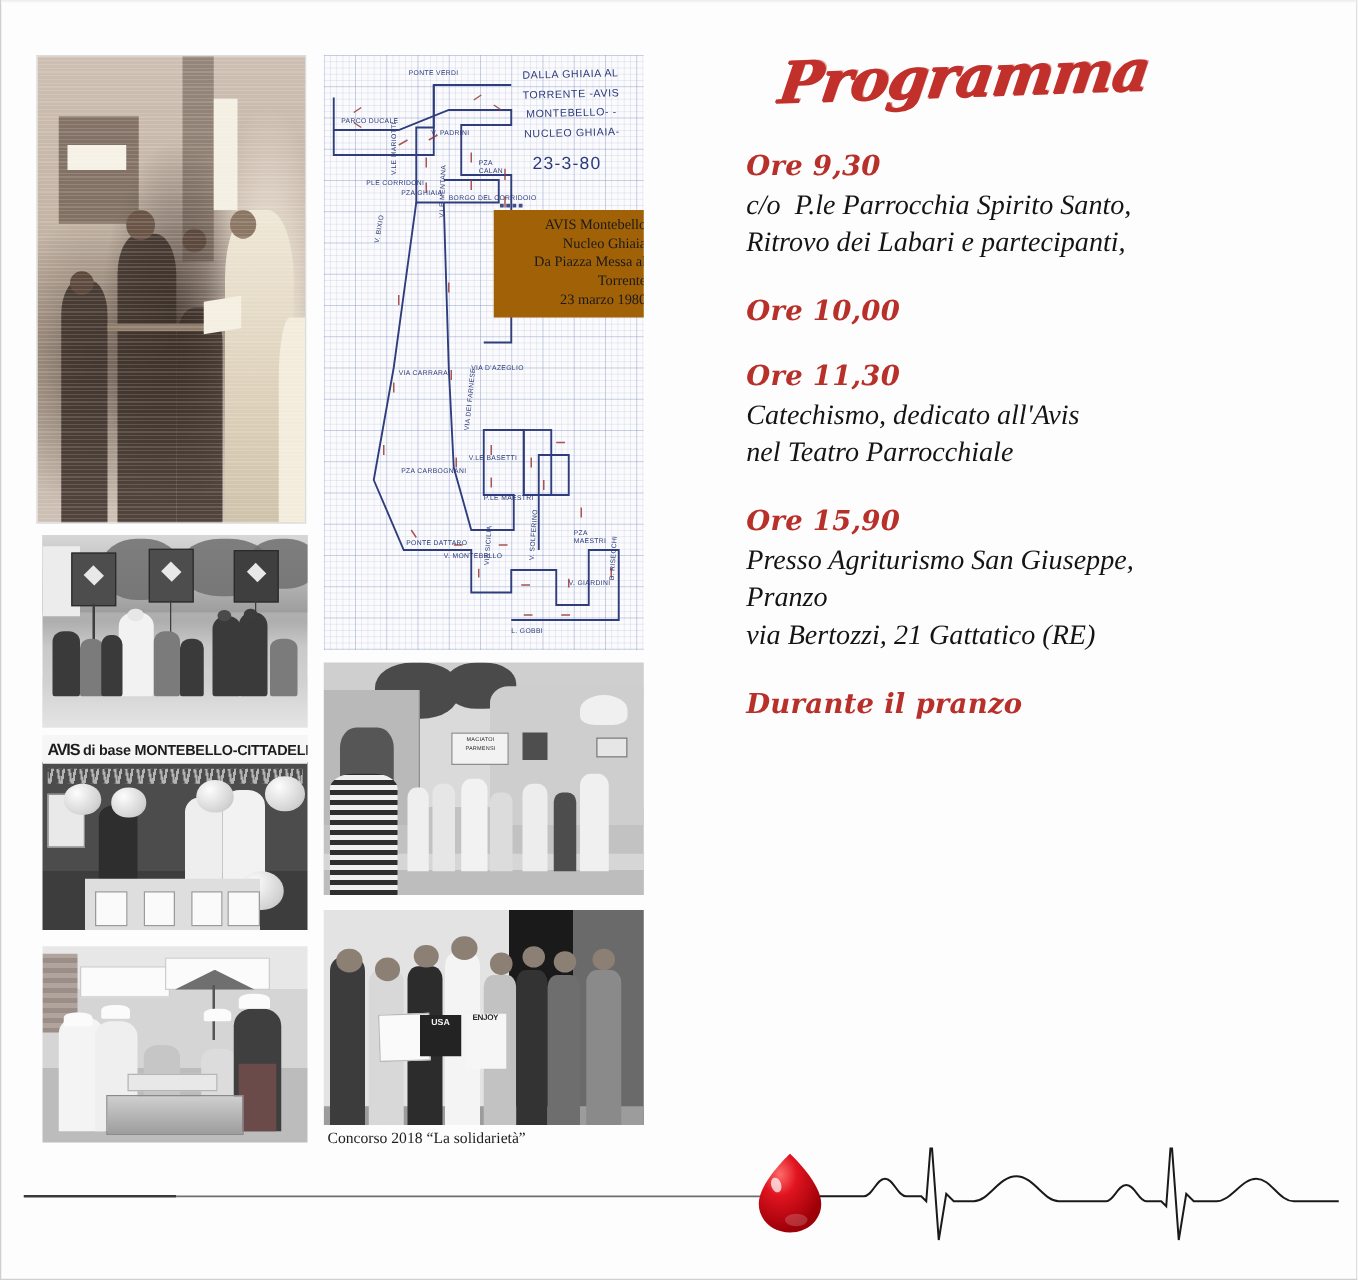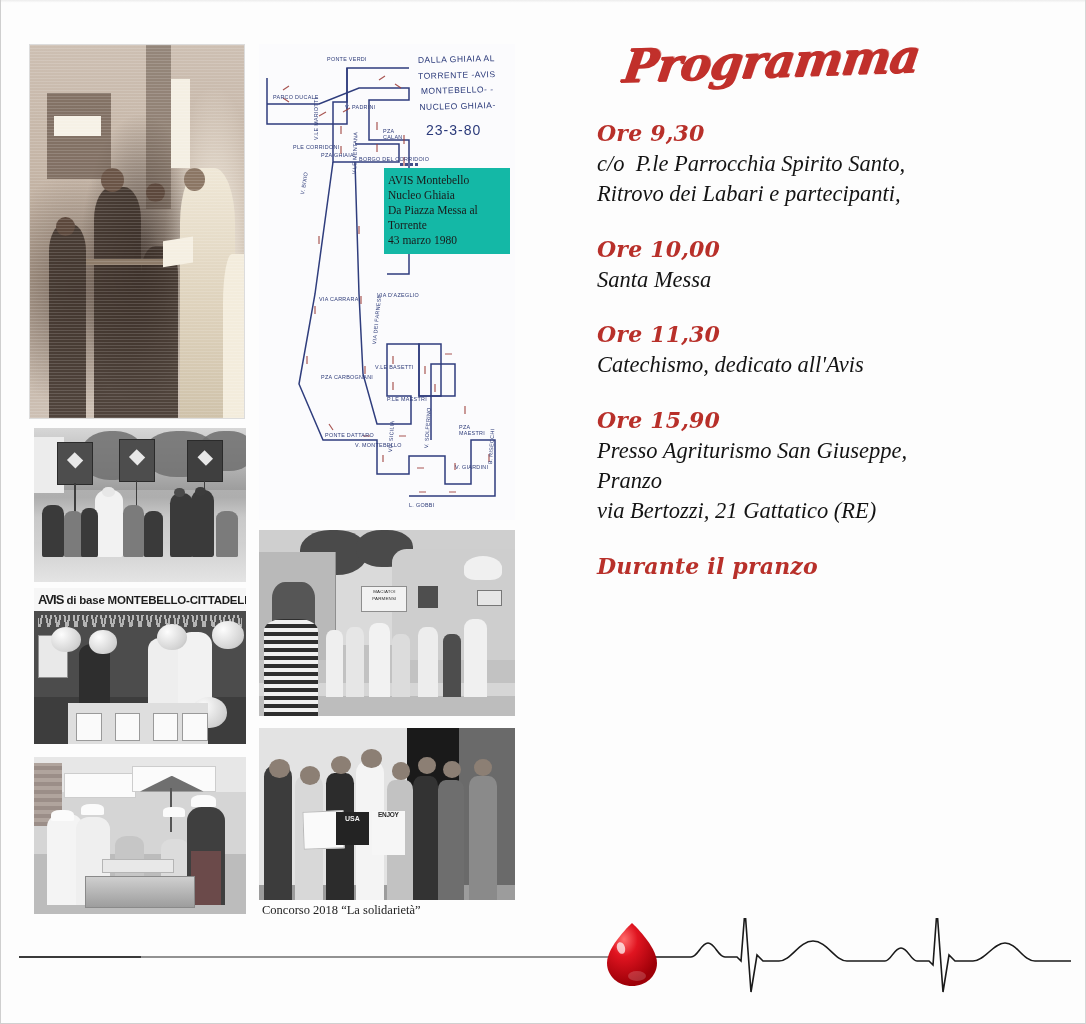--- a/index.html
+++ b/index.html
@@ -210,23 +210,23 @@
       background-size:25px 25px, 25px 25px, 5px 5px, 5px 5px;
   }
   #map svg { position:absolute; inset:0; }
   #map .mtitle { position:absolute; left:143px; top:8px; width:110px;
       font-family:"Liberation Sans", sans-serif; color:#2b3a7a;
       font-size:8.5px; line-height:1.85; letter-spacing:.5px; text-align:center;
       transform:rotate(-1.5deg);}
   #map .mdate { position:absolute; left:155px; top:78px;
       font-family:"Liberation Sans", sans-serif; color:#2b3a7a;
       font-size:14px; letter-spacing:1px;margin-left:12px; }
-  #map .capbox { position:absolute; left:125px; top:124px; width:126px;
-      background:#14b8a6; padding:5px 4px 6px;
-      text-align:left; font-size:11.5px; line-height:1.30; color:#1a1a1a;}
+  #map .capbox { position:absolute; left:136px; top:124px; width:126px;
+      background:#a16207; padding:5px 4px 6px;
+      text-align:right; font-size:11.5px; line-height:1.30; color:#1a1a1a;}
   #map .hl { position:absolute; font-family:"Liberation Sans", sans-serif;
       color:#2c3a78; font-size:5.4px; letter-spacing:.3px; white-space:nowrap;}
 
   #mapcap { position:absolute; left:261px; top:903px; font-size:12.5px; color:#1d1d1d; }
 
   
   #right { position:absolute; left:540px; top:0; width:546px; height:1024px; }
   #title { position:absolute; left:0; top:34px; width:460px; text-align:center;
       font-family:"DejaVu Serif", serif; font-style:italic; font-weight:bold;
       font-size:46px; color:#c1302b; letter-spacing:-1px;
@@ -463,46 +463,46 @@
       <div class="hl" style="left:128px;top:352px;">P.LE MAESTRI</div>
       <div class="hl" style="left:196px;top:420px;">V. GIARDINI</div>
       <div class="hl" style="left:228px;top:420px; transform:rotate(-86deg); transform-origin:left top;">B. RISECCHI</div>
       <div class="hl" style="left:150px;top:458px;">L. GOBBI</div>
 
       <div class="capbox">
         <div>AVIS Montebello</div>
         <div>Nucleo Ghiaia</div>
         <div>Da Piazza Messa al</div>
         <div>Torrente</div>
-        <div>43 marzo 1980</div>
+        <div>23 marzo 1980</div>
       </div>
     </div>
 
     <div id="mapcap">Concorso 2018  “La solidarietà”</div>
   </div>
 
   <div id="right">
     <div id="title">Programma</div>
 
     <div id="program">
 
       <div class="blk">
         <div class="hd">Ore 9,30</div>
         <div class="ln">c/o  P.le Parrocchia Spirito Santo,</div>
         <div class="ln">Ritrovo dei Labari e partecipanti,</div>
       </div>
 
       <div class="blk">
         <div class="hd">Ore  10,00</div>
-        <div class="ln">Santa Messa</div>
       </div>
 
       <div class="blk">
         <div class="hd">Ore 11,30</div>
         <div class="ln">Catechismo, dedicato all'Avis</div>
+        <div class="ln">nel Teatro Parrocchiale</div>
       </div>
 
       <div class="blk">
         <div class="hd">Ore 15,90</div>
         <div class="ln">Presso Agriturismo San Giuseppe,</div>
         <div class="ln">Pranzo</div>
         <div class="ln">via Bertozzi, 21 Gattatico (RE)</div>
       </div>
 
       <div class="blk">

